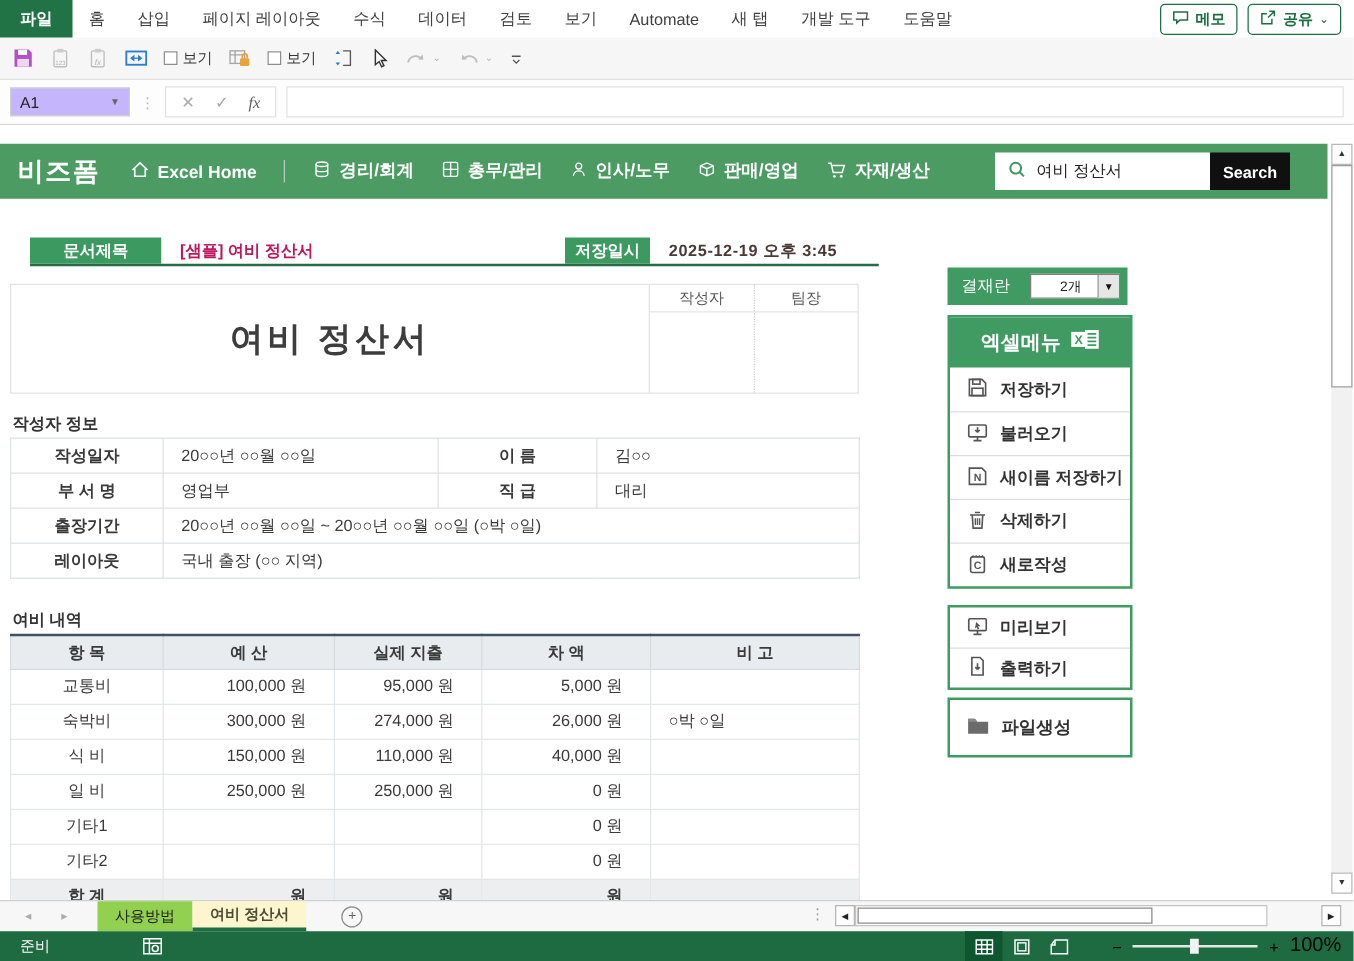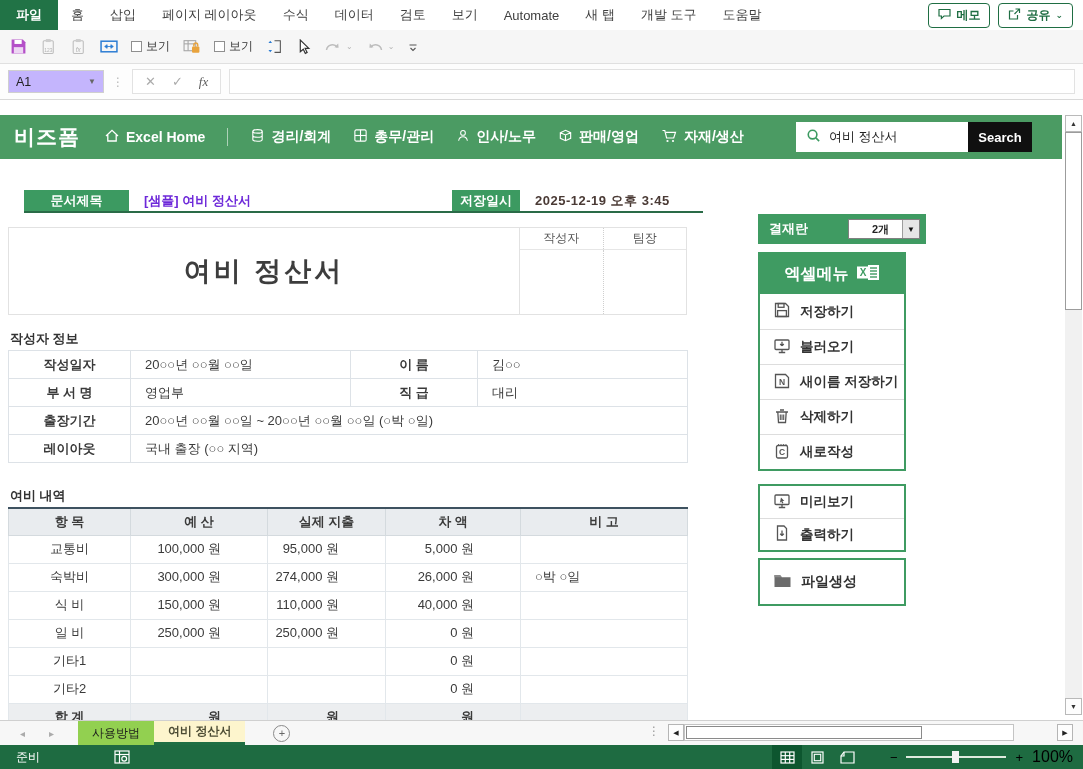--- a/index.html
+++ b/index.html
@@ -40,21 +40,21 @@
 .gdiv{width:1px;height:18px;background:rgba(255,255,255,.55);margin-right:22px;}
 .searchwrap{margin-left:auto;margin-right:30px;display:flex;height:30px;}
 .searchbox{background:#fff;display:flex;align-items:center;gap:8px;padding:0 10px;width:172px;color:#222;font-size:13px;}
 .searchbtn{background:#101010;color:#fff;font-weight:bold;font-size:13px;display:flex;align-items:center;justify-content:center;width:64px;cursor:pointer;}
 
 
 .dochdr{position:absolute;left:24px;top:90px;width:679px;height:23px;border-bottom:2px solid #2a6b47;display:flex;font-size:13px;background:#fff;text-align:right;}
 .glabel{background:#3c9a61;color:#fff;font-weight:bold;display:flex;align-items:center;justify-content:center;}
 .gl-t{width:105px;}
 .gl-s{width:68px;}
-.dval{display:flex;align-items:center;padding-left:15px;font-weight:bold;color:#6d28d9;}
+.dval{display:flex;align-items:center;padding-left:15px;font-weight:bold;color:#be185d;}
 .dv-title{width:323px;}
 .dv-date{color:#4a3a35;letter-spacing:.5px;}
 
 
 .tblock{position:absolute;left:8px;top:127px;width:679px;height:88px;border:1px solid #e2e2e2;background:#fff;}
 .maintitle{position:absolute;left:0;top:0;width:510px;height:100%;display:flex;align-items:center;justify-content:center;font-size:27px;font-weight:bold;color:#3d3d3d;letter-spacing:3px;}
 .appr{position:absolute;right:0;top:0;width:167px;height:100%;border-left:1px solid #e2e2e2;display:flex;flex-direction:column;}
 .apprhead{height:22px;display:flex;border-bottom:1px solid #e6e6e6;}
 .apprhead div{flex:1;display:flex;align-items:center;justify-content:center;font-size:12px;color:#555;}
 .apprbody{flex:1;display:flex;}
@@ -70,26 +70,26 @@
 .wtable{position:absolute;left:8px;top:250px;width:679px;border-collapse:collapse;font-size:13px;color:#3a3a3a;background:#fff;table-layout:fixed;}
 .wtable td{border:1px solid #dde2e7;height:28px;}
 .wtable .lb{text-align:center;font-weight:bold;}
 .wtable .vl{padding-left:14px;}
 
 
 .etable{position:absolute;left:8px;top:407px;width:679px;border-collapse:collapse;font-size:13px;color:#3a3a3a;background:#fff;table-layout:fixed;border:1px solid #8fa1ab;border-top:2px solid #3e5260;}
 .etable th{height:27px;background:#e9ecef;font-weight:bold;border:1px solid #d4dade;text-align:center;}
 .etable td{height:28px;border:1px solid #e2e7eb;}
 .etable .item{text-align:center;}
-.etable .money{text-align:right;padding-right:46px;}
+.etable .money{text-align:right;padding-right:22px;}
 .etable .note{padding-left:14px;}
 .etable tr.total td{background:#eceef0;font-weight:bold;}
 
 
-.apprbar{position:absolute;left:758px;top:114px;width:168px;height:30px;background:#3f9b62;display:flex;align-items:center;padding:0 6px 0 11px;color:#fff;font-weight:bold;font-size:13px;}
+.apprbar{position:absolute;left:758px;top:114px;width:144px;height:30px;background:#3f9b62;display:flex;align-items:center;padding:0 6px 0 11px;color:#fff;font-weight:normal;font-size:13px;}
 .dropdown{margin-left:auto;width:72px;height:20px;background:#fff;border:1px solid #808080;display:flex;align-items:center;font-size:11px;color:#222;cursor:pointer;}
 .dropdown .txt{padding-left:23px;}
 .dropdown .btn{margin-left:auto;width:17px;height:18px;background:#e6e6e6;border-left:1px solid #9d9d9d;display:flex;align-items:center;justify-content:center;font-size:8px;color:#111;}
 .mbox{position:absolute;left:758px;width:148px;background:#fff;border:2px solid #3f9b62;}
 #mbox1{top:152px;}
 #mbox2{top:384px;}
 #mbox3{top:458px;}
 .mhead{height:40px;background:#3f9b62;display:flex;align-items:center;justify-content:center;gap:7px;color:#fff;font-size:16px;font-weight:bold;}
 .mitem{height:35px;display:flex;align-items:center;gap:9px;padding-left:13px;font-size:13.5px;font-weight:bold;color:#333;cursor:pointer;}
 .mitem+.mitem{border-top:1px solid #ddd;}

